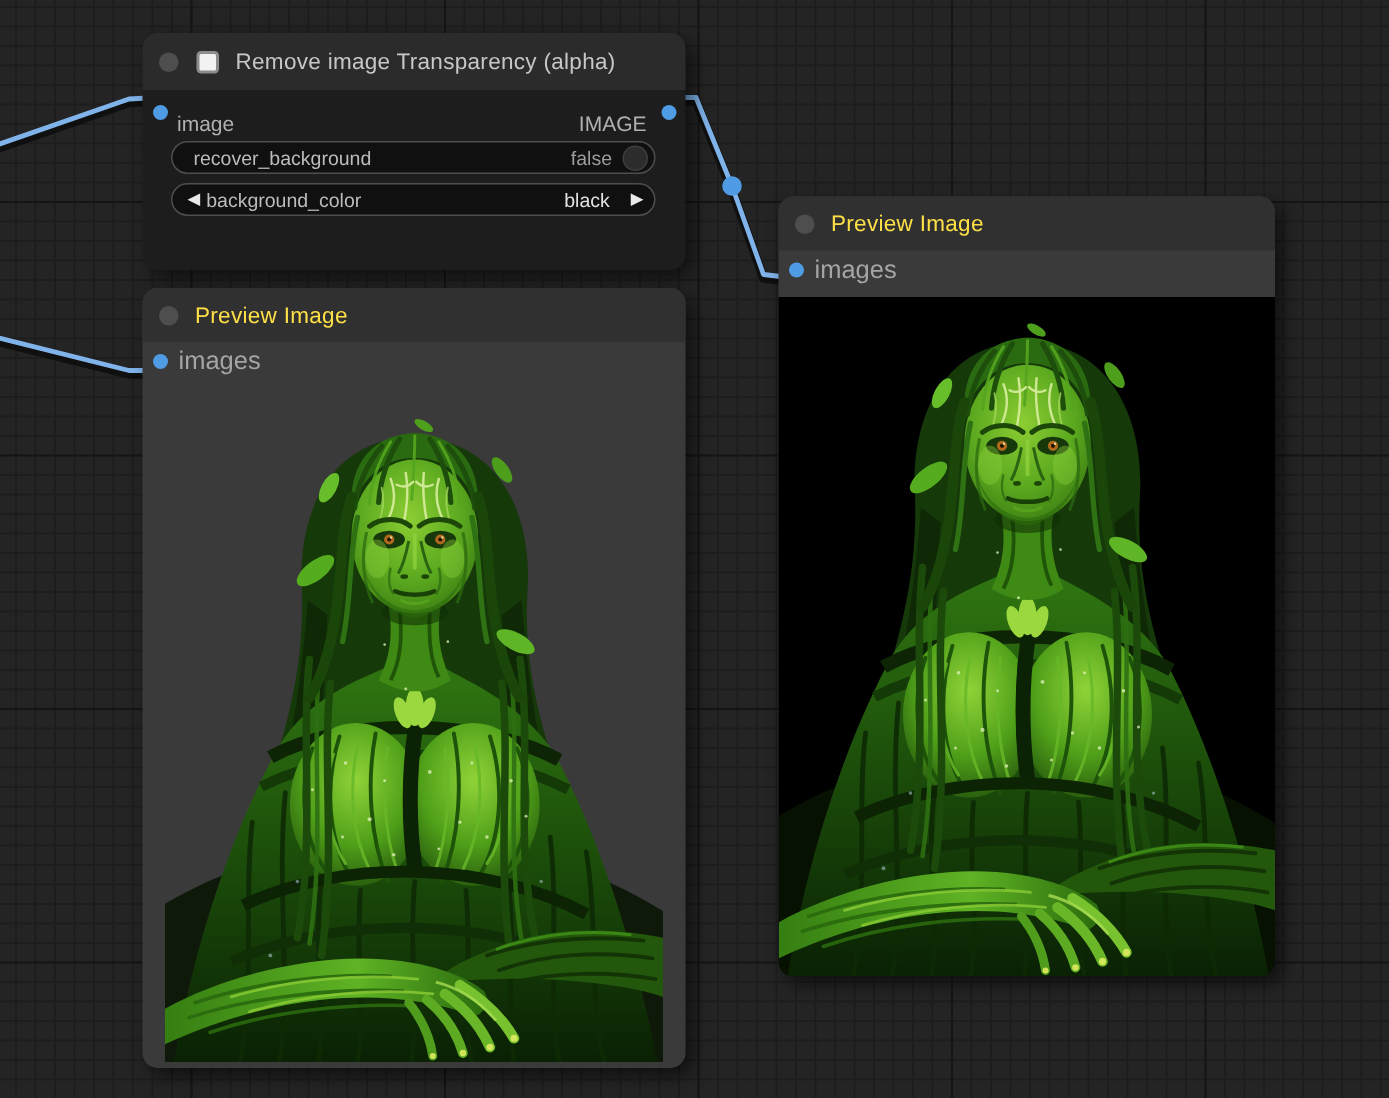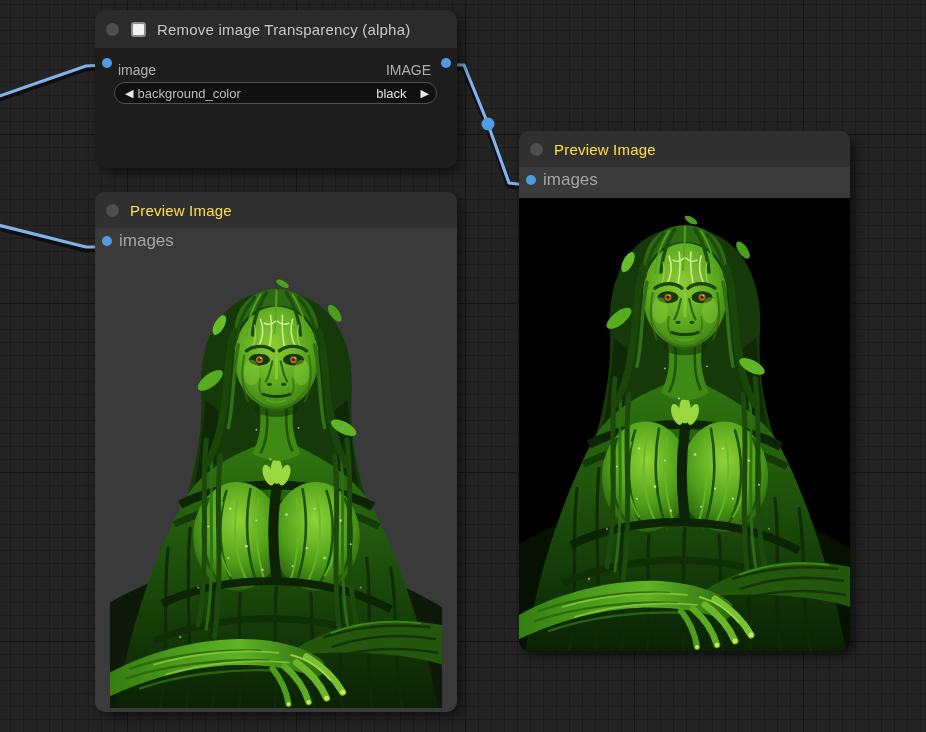--- a/index.html
+++ b/index.html
@@ -16,21 +16,21 @@
     background-position:-42px -35px,-42px -35px,-3px -9px,-3px -9px;
     font-family:"Liberation Sans","DejaVu Sans",sans-serif;
   }
   #links{position:absolute;left:0;top:0;z-index:1;}
   .node{position:absolute;z-index:2;border-radius:10px;box-shadow:5px 5px 12px rgba(0,0,0,0.55);}
   .node-header{height:38px;display:flex;align-items:center;border-radius:10px 10px 0 0;}
   .collapse-dot{width:13px;height:13px;border-radius:50%;background:#4e4e4e;margin-left:11px;flex:none;}
   .node-title{font-size:15px;margin-left:11px;white-space:nowrap;letter-spacing:.2px;}
   .slot-dot{position:absolute;width:10px;height:10px;border-radius:50%;background:var(--slot-color,#4f9ce4);}
   
-  #node-rt{left:95px;top:10px;width:362px;height:158px;background:#1d1d1d;}
+  #node-rt{left:95px;top:22px;width:362px;height:158px;background:#1d1d1d;}
   #node-rt .node-header{background:#2b2b2b;}
   #node-rt .node-title{color:#c7c7c7;}
   .title-checkbox{width:15px;height:15px;margin-left:12px;background:#f2f2f2;border:2px solid #8d8d8d;border-radius:3px;flex:none;}
   .io-row{position:relative;height:30px;display:flex;align-items:flex-end;font-size:14px;color:#b0b0b0;padding:0 26px 0 23px;}
   .io-row .in-dot{left:7px;top:10px;}
   .io-row .out-dot{right:6px;top:10px;}
   .io-spacer{flex:1;}
   .widget{height:22px;margin:4px 20px 6px 19px;border:1px solid #4e4e4e;border-radius:11px;background:#101010;
           display:flex;align-items:center;font-size:13px;padding:0 7px 0 10px;}
   .widget .w-label{color:#bcbcbc;margin-left:4px;}
@@ -275,20 +275,26 @@
       <span class="node-title">Remove image Transparency (alpha)</span>
     </div>
     <div class="io-row">
       <span class="slot-dot in-dot"></span>
       <span>image</span>
       <span class="io-spacer"></span>
       <span>IMAGE</span>
       <span class="slot-dot out-dot"></span>
     </div>
     <div class="widget">
+      <span class="w-label">recover_background</span>
+      <span class="w-spacer"></span>
+      <span class="w-value">false</span>
+      <span class="toggle-knob"></span>
+    </div>
+    <div class="widget">
       <span class="combo-arrow">◀</span>
       <span class="w-label">background_color</span>
       <span class="w-spacer"></span>
       <span class="w-value bright">black</span>
       <span class="combo-arrow right">▶</span>
     </div>
   </div>
 
   <div class="node preview-node" id="node-pl">
     <div class="node-header">

